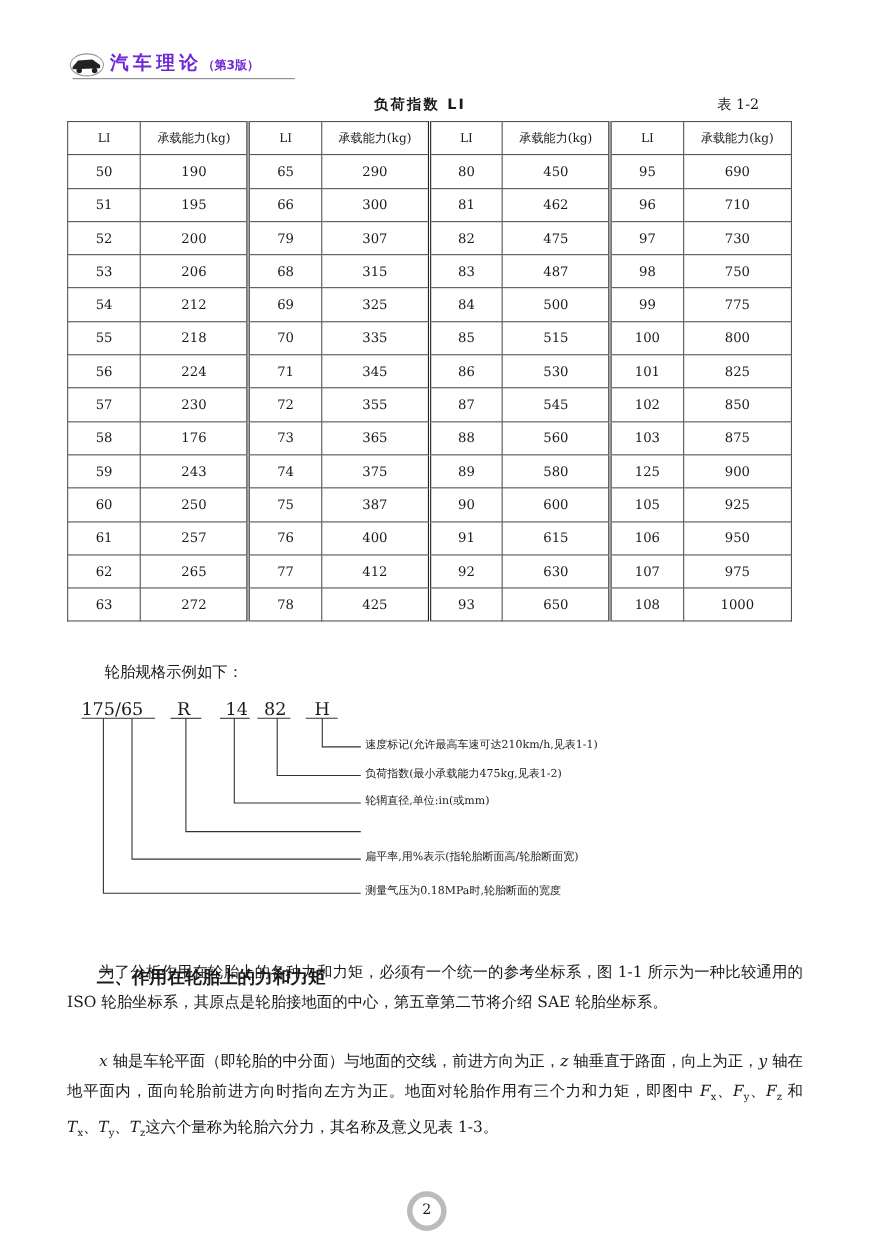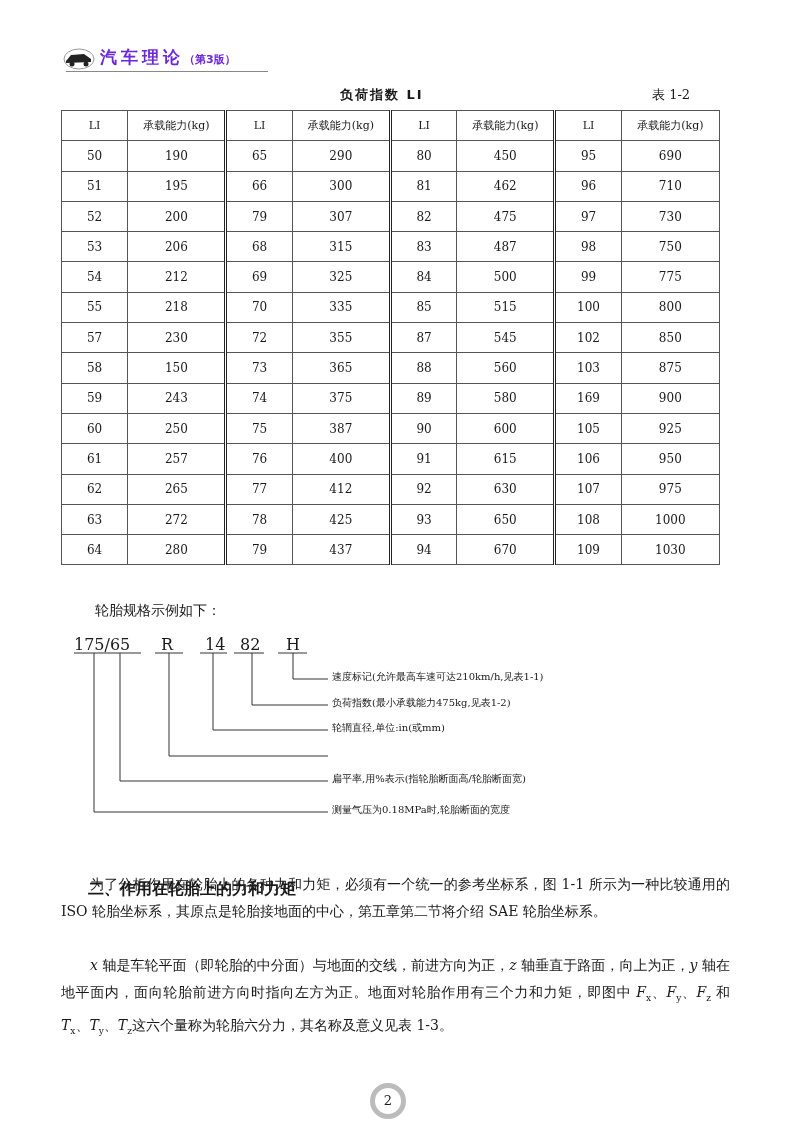--- a/index.html
+++ b/index.html
@@ -142,47 +142,57 @@
         <td>55</td>
         <td>218</td>
         <td class="grp">70</td>
         <td>335</td>
         <td class="grp">85</td>
         <td>515</td>
         <td class="grp">100</td>
         <td>800</td>
       </tr>
       <tr>
+        <td>56</td>
+        <td>224</td>
+        <td class="grp">71</td>
+        <td>345</td>
+        <td class="grp">86</td>
+        <td>530</td>
+        <td class="grp">101</td>
+        <td>825</td>
+      </tr>
+      <tr>
         <td>57</td>
         <td>230</td>
         <td class="grp">72</td>
         <td>355</td>
         <td class="grp">87</td>
         <td>545</td>
         <td class="grp">102</td>
         <td>850</td>
       </tr>
       <tr>
         <td>58</td>
-        <td>150</td>
+        <td>176</td>
         <td class="grp">73</td>
         <td>365</td>
         <td class="grp">88</td>
         <td>560</td>
         <td class="grp">103</td>
         <td>875</td>
       </tr>
       <tr>
         <td>59</td>
         <td>243</td>
         <td class="grp">74</td>
         <td>375</td>
         <td class="grp">89</td>
         <td>580</td>
-        <td class="grp">169</td>
+        <td class="grp">125</td>
         <td>900</td>
       </tr>
       <tr>
         <td>60</td>
         <td>250</td>
         <td class="grp">75</td>
         <td>387</td>
         <td class="grp">90</td>
         <td>600</td>
         <td class="grp">105</td>
@@ -210,30 +220,20 @@
       </tr>
       <tr>
         <td>63</td>
         <td>272</td>
         <td class="grp">78</td>
         <td>425</td>
         <td class="grp">93</td>
         <td>650</td>
         <td class="grp">108</td>
         <td>1000</td>
-      </tr>
-      <tr>
-        <td>64</td>
-        <td>280</td>
-        <td class="grp">79</td>
-        <td>437</td>
-        <td class="grp">94</td>
-        <td>670</td>
-        <td class="grp">109</td>
-        <td>1030</td>
       </tr>
     </tbody>
 </table>
 
 <div class="intro">轮胎规格示例如下：</div>
 <div class="spec">
   <svg width="670" height="200">
     <g stroke="#333" stroke-width="1" fill="none">
       <line x1="14" y1="23" x2="81" y2="23"></line>
       <line x1="95" y1="23" x2="123" y2="23"></line>

